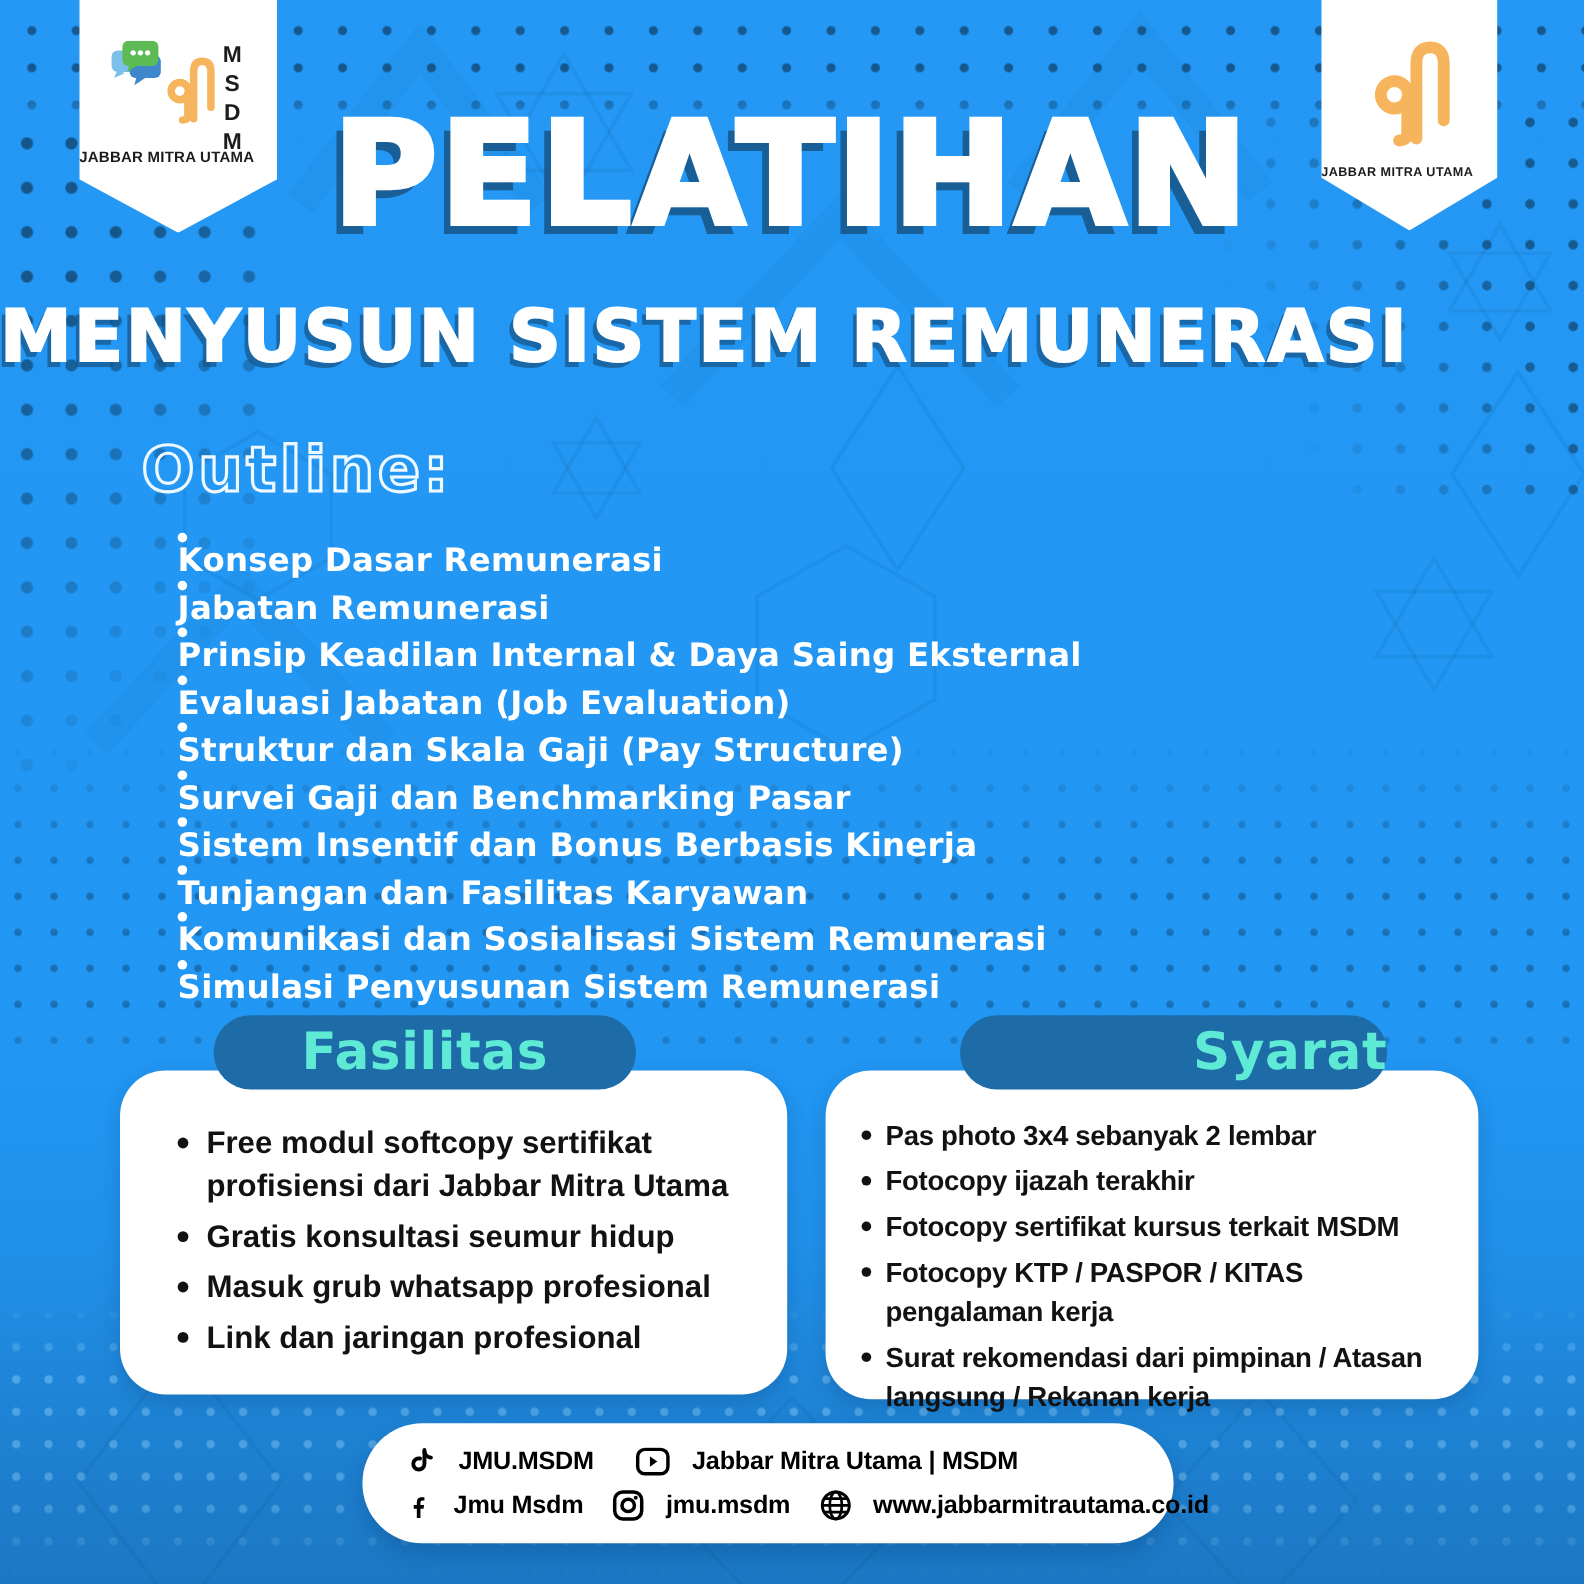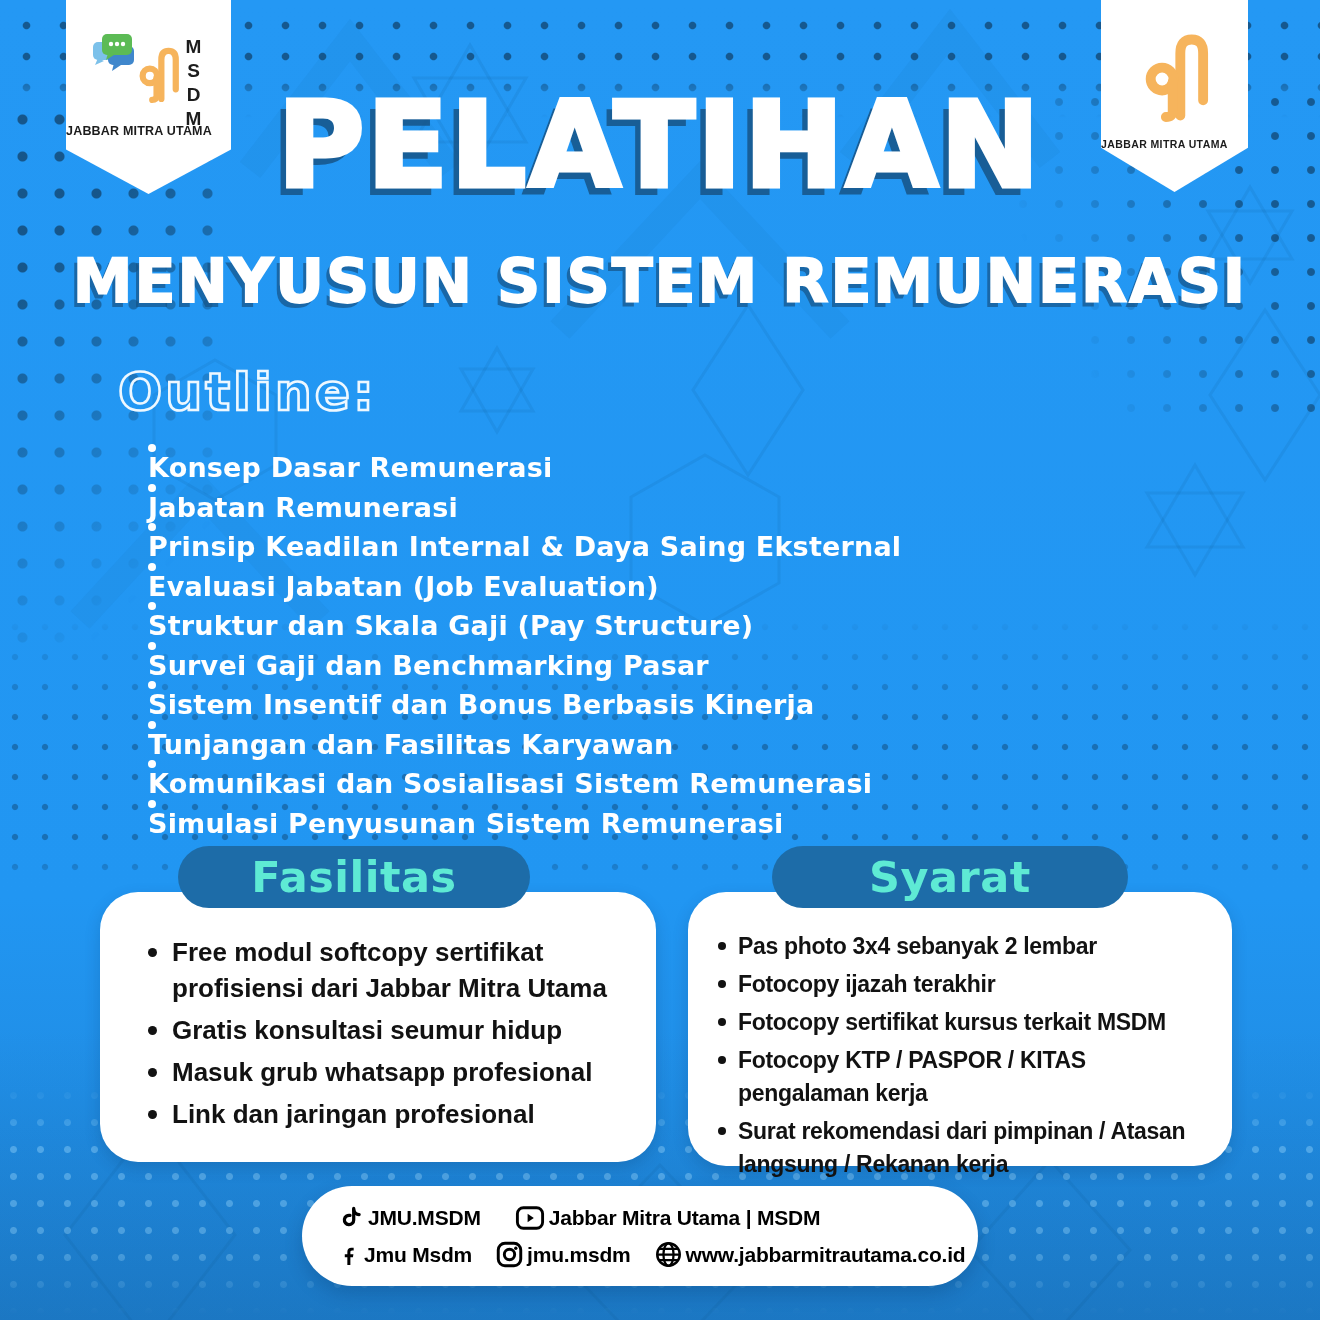--- a/index.html
+++ b/index.html
@@ -54,57 +54,57 @@
   .msdm-vertical{position:absolute;left:116px;top:36px;height:86px;
     writing-mode:vertical-lr;text-orientation:upright;
     font-weight:bold;font-size:19px;letter-spacing:3px;color:#1c1c1c;
     font-family:"Liberation Sans",sans-serif;}
   
   .title{position:absolute;left:0;right:0;top:76px;margin:0;z-index:2;
     text-align:center;color:#fff;font-size:118px;font-weight:bold;letter-spacing:3px;
     -webkit-text-stroke:5px #fff;white-space:nowrap;
     text-shadow:-8px 9px 0 rgba(22,83,134,.85);}
   .subtitle{position:absolute;left:0;right:0;top:246px;margin:0;z-index:2;
-    text-align:center;color:#fff;font-size:60px;font-weight:bold;letter-spacing:2px;
+    text-align:left;color:#fff;font-size:60px;font-weight:bold;letter-spacing:2px;
     -webkit-text-stroke:1.8px #fff;white-space:nowrap;
     text-shadow:-4px 5px 0 rgba(22,83,134,.7);}
   .outline-heading{position:absolute;left:118px;top:362px;margin:0;z-index:2;
     font-size:52px;font-weight:bold;letter-spacing:3px;color:transparent;
     -webkit-text-stroke:2.6px #eef8ff;}
   
   .outline-list{position:absolute;left:148px;top:430px;z-index:2;margin:0;padding:0;list-style:none;}
   .outline-list li{display:flex;align-items:flex-start;height:39.5px;color:#fff;
     font-size:27px;font-weight:bold;letter-spacing:.2px;flex-direction:column;}
   .dotb{flex:0 0 auto;border-radius:50%;}
   .outline-list .dotb{width:8px;height:8px;background:#fff;margin:14px 15px 0 0;}
   
   .pill{position:absolute;z-index:4;background:#1d6ca8;border-radius:32px;
     color:#5eead4;text-align:center;font-weight:bold;font-size:43px;line-height:62px;
     letter-spacing:.5px;}
   .pill-fasilitas{left:178px;top:846px;width:352px;height:62px;}
-  .pill-syarat{left:772px;top:846px;width:356px;height:62px;}
+  .pill-syarat{left:800px;top:846px;width:356px;height:62px;text-align:right;}
   .card{position:absolute;z-index:3;background:#fff;border-radius:38px;
     box-shadow:0 6px 16px rgba(0,40,80,.18);
     font-family:"Liberation Sans",sans-serif;color:#121212;}
   .card ul{margin:0;padding:0;list-style:none;}
   .card li{display:flex;align-items:flex-start;margin-bottom:6px;}
   .card .dotb{background:#121212;}
   .card-fasilitas{left:100px;top:892px;width:556px;height:270px;padding:42px 32px 0 48px;box-sizing:border-box;}
   .card-fasilitas li{font-size:26px;font-weight:bold;line-height:36px;}
   .card-fasilitas .dotb{width:9px;height:9px;margin:14px 15px 0 0;}
   .card-syarat{left:688px;top:892px;width:544px;height:274px;padding:38px 24px 0 30px;box-sizing:border-box;}
   .card-syarat li{font-size:23px;font-weight:bold;line-height:33px;letter-spacing:-.3px;margin-bottom:5px;}
   .card-syarat .dotb{width:8px;height:8px;margin:12px 12px 0 0;}
   
   .social-bar{position:absolute;left:302px;top:1186px;width:676px;height:100px;z-index:3;
     background:#fff;border-radius:50px;box-shadow:0 8px 18px rgba(0,40,80,.22);
     display:flex;flex-direction:column;justify-content:center;gap:9px;
     padding-left:36px;box-sizing:border-box;font-family:"Liberation Sans",sans-serif;}
   .social-row{display:flex;align-items:center;}
-  .social-item{display:flex;align-items:center;gap:4px;color:#000;
+  .social-item{display:flex;align-items:center;gap:18px;color:#000;
     font-weight:bold;font-size:21px;letter-spacing:-.2px;white-space:nowrap;}
   .social-row1 .social-item + .social-item{margin-left:34px;}
   .social-row2 .social-item + .social-item{margin-left:24px;}
   .sicon{display:block;}
 </style>
 </head>
 <body>
 
 <div id="poster">
 

